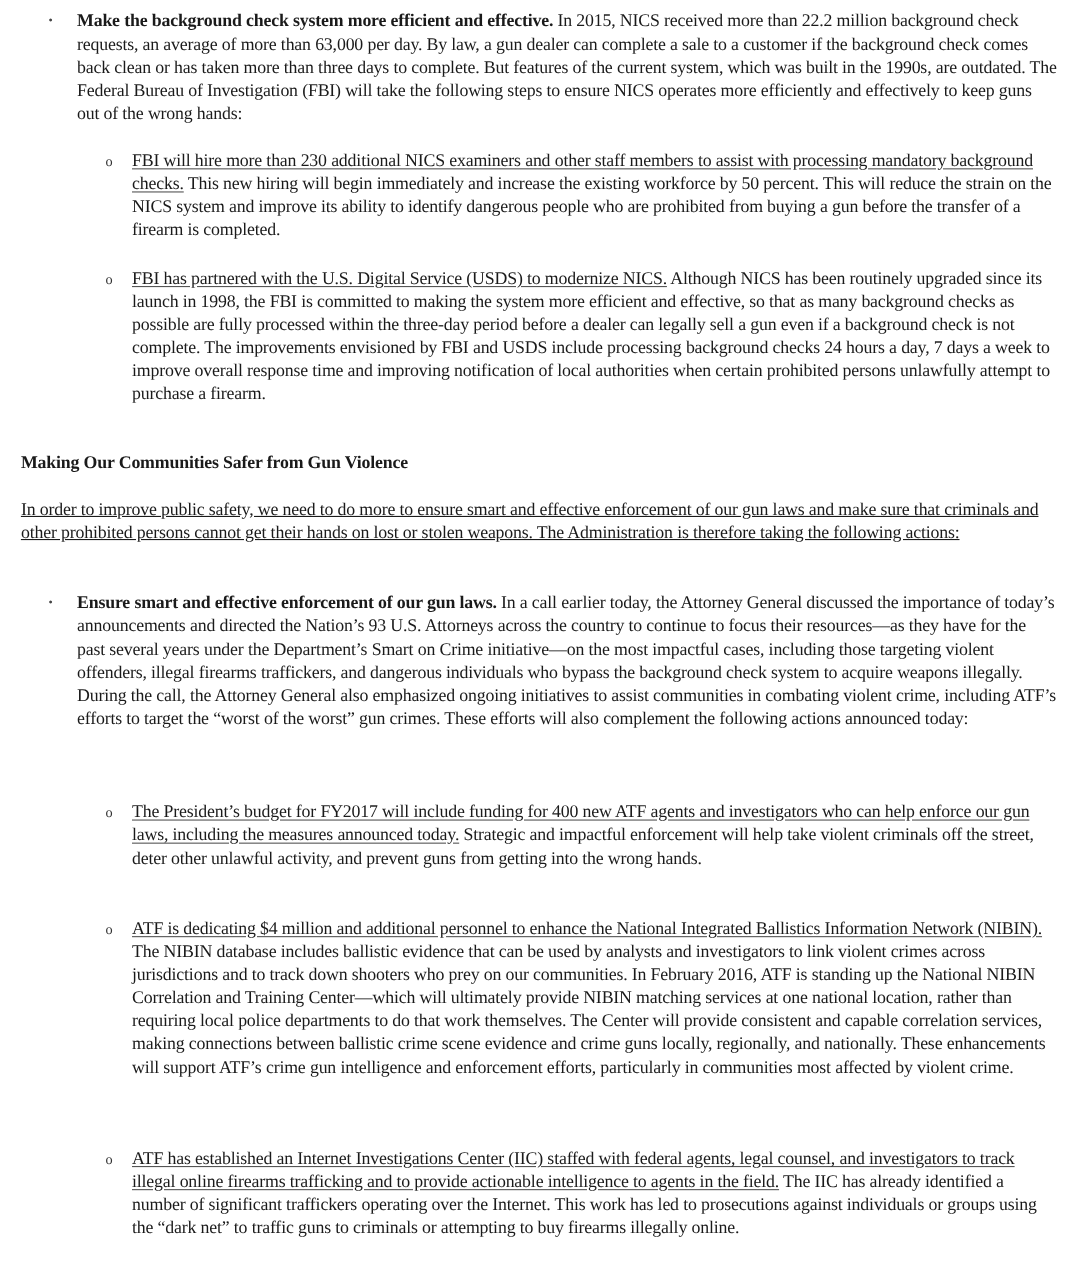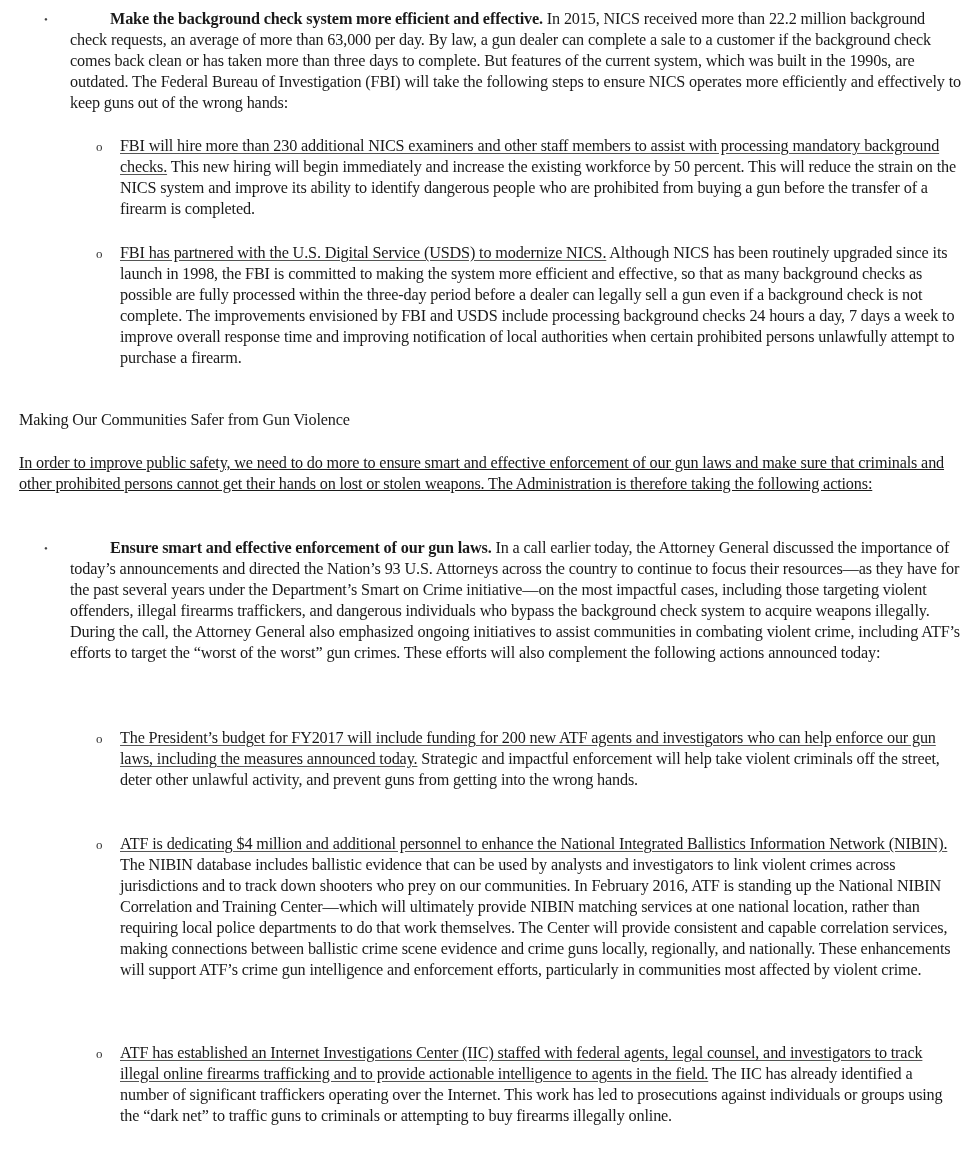--- a/index.html
+++ b/index.html
@@ -29,21 +29,20 @@
     }
     .bullet-mark {
       position: absolute;
       left: -26px;
       top: 0;
       font-size: 11px;
       color: #444;
     }
     .lead {
       font-weight: bold;
-      margin-left: 40px;
     }
     .sub-item {
       position: absolute;
       left: 120px;
       width: 840px;
     }
     .sub-mark {
       position: absolute;
       left: -24px;
       top: 0;
@@ -52,21 +51,21 @@
     }
     .ul {
       text-decoration: underline;
       text-decoration-color: #555;
       text-underline-offset: 2px;
     }
     .heading {
       position: absolute;
       left: 19px;
       top: 410px;
-      font-weight: normal;
+      font-weight: bold;
     }
     .para {
       position: absolute;
       left: 19px;
       width: 945px;
     }
     p { margin: 0; }
   </style>
 </head>
 <body>
@@ -94,21 +93,21 @@
     <p>In order to improve public safety, we need to do more to ensure smart and effective enforcement of our gun laws and make sure that criminals and other prohibited persons cannot get their hands on lost or stolen weapons.  The Administration is therefore taking the following actions:</p>
   </div>
 
   <div class="bullet-item" style="top:538px;">
     <span class="bullet-mark">•</span>
     <p><span class="lead">Ensure smart and effective enforcement of our gun laws.</span><span>  In a call earlier today, the Attorney General discussed the importance of today’s announcements and directed the Nation’s 93 U.S. Attorneys across the country to continue to focus their resources—as they have for the past several years under the Department’s Smart on Crime initiative—on the most impactful cases, including those targeting violent offenders, illegal firearms traffickers, and dangerous individuals who bypass the background check system to acquire weapons illegally.  During the call, the Attorney General also emphasized ongoing initiatives to assist communities in combating violent crime, including ATF’s efforts to target the “worst of the worst” gun crimes.  These efforts will also complement the following actions announced today:</span></p>
   </div>
 
   <div class="sub-item" style="top:728px;">
     <span class="sub-mark">o</span>
-    <p><span class="ul">The President’s budget for FY2017 will include funding for 200 new ATF agents and investigators who can help enforce our gun laws, including the measures announced today.</span><span>  Strategic and impactful enforcement will help take violent criminals off the street, deter other unlawful activity, and prevent guns from getting into the wrong hands.</span></p>
+    <p><span class="ul">The President’s budget for FY2017 will include funding for 400 new ATF agents and investigators who can help enforce our gun laws, including the measures announced today.</span><span>  Strategic and impactful enforcement will help take violent criminals off the street, deter other unlawful activity, and prevent guns from getting into the wrong hands.</span></p>
   </div>
 
   <div class="sub-item" style="top:834px;">
     <span class="sub-mark">o</span>
     <p><span class="ul">ATF is dedicating $4 million and additional personnel to enhance the National Integrated Ballistics Information Network (NIBIN).</span><span>  The NIBIN database includes ballistic evidence that can be used by analysts and investigators to link violent crimes across jurisdictions and to track down shooters who prey on our communities.  In February 2016, ATF is standing up the National NIBIN Correlation and Training Center—which will ultimately provide NIBIN matching services at one national location, rather than requiring local police departments to do that work themselves.  The Center will provide consistent and capable correlation services, making connections between ballistic crime scene evidence and crime guns locally, regionally, and nationally.  These enhancements will support ATF’s crime gun intelligence and enforcement efforts, particularly in communities most affected by violent crime.</span></p>
   </div>
 
   <div class="sub-item" style="top:1043px;">
     <span class="sub-mark">o</span>
     <p><span class="ul">ATF has established an Internet Investigations Center (IIC) staffed with federal agents, legal counsel, and investigators to track illegal online firearms trafficking and to provide actionable intelligence to agents in the field.</span><span>  The IIC has already identified a number of significant traffickers operating over the Internet.  This work has led to prosecutions against individuals or groups using the “dark net” to traffic guns to criminals or attempting to buy firearms illegally online.</span></p>

